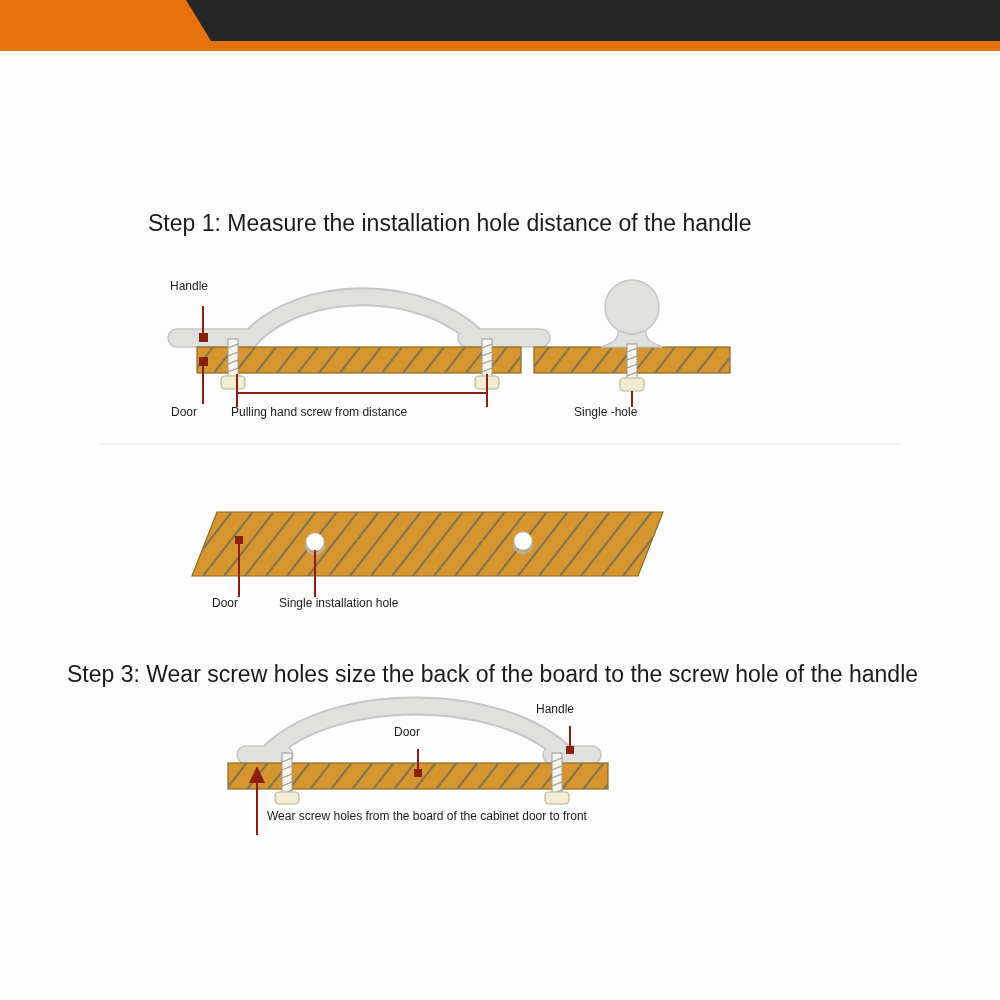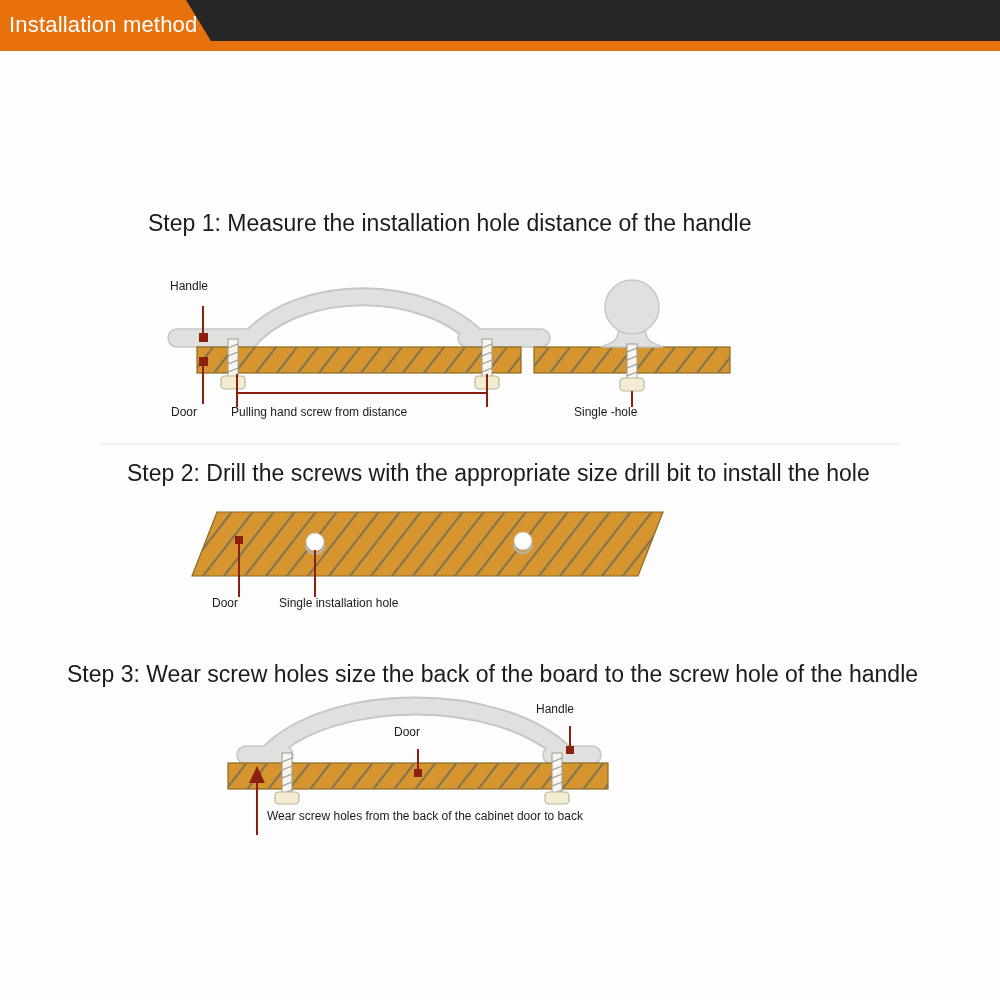--- a/index.html
+++ b/index.html
@@ -41,21 +41,20 @@
   .hole{fill:#ffffff;stroke:#c9c9c9;stroke-width:1}
   .holeshade{fill:none;stroke:var(--hole-shade);stroke-width:2.4}
 </style>
 </head>
 <body>
 
 <div class="page">
 
   <header class="banner">
     <div class="banner-dark"></div>
-    <div class="banner-title">Installation method</div>
   </header>
 
   <div class="heading" style="left:148px;top:210px">Step 1: Measure the installation hole distance of the handle</div>
 
   <svg class="diagram" style="left:150px;top:268px;width:620px;height:145px" viewBox="150 268 620 145" xmlns="http://www.w3.org/2000/svg">
     <defs>
       <pattern id="h1" patternUnits="userSpaceOnUse" width="21" height="27">
         <path class="hatchline" d="M0 27 L21 0 M-21 27 L0 0 M21 27 L42 0"></path>
       </pattern>
     </defs>
@@ -114,21 +113,20 @@
     <line class="red" x1="632" y1="391" x2="632" y2="407"></line>
   </svg>
 
   <div class="lbl" style="left:170px;top:279px">Handle</div>
   <div class="lbl" style="left:171px;top:405px">Door</div>
   <div class="lbl" style="left:231px;top:405px">Pulling hand screw from distance</div>
   <div class="lbl" style="left:574px;top:405px">Single -hole</div>
 
   <div class="divider"></div>
 
-  <div class="heading" style="left:127px;top:460px">Step 2: Drill the screws with the appropriate size drill bit to install the hole</div>
 
   <svg class="diagram" style="left:185px;top:500px;width:490px;height:100px" viewBox="185 500 490 100" xmlns="http://www.w3.org/2000/svg">
     <defs>
       <pattern id="h2" patternUnits="userSpaceOnUse" width="21" height="27">
         <path class="hatchline" d="M0 27 L21 0 M-21 27 L0 0 M21 27 L42 0"></path>
       </pattern>
     </defs>
     <g>
       <polygon class="wood" points="217,512 663,512 638,576 192,576"></polygon>
       <polygon points="217,512 663,512 638,576 192,576" fill="url(#h2)"></polygon>
@@ -192,15 +190,15 @@
       <rect class="redfill" x="566" y="746" width="8" height="8"></rect>
     </g>
     <g>
       <line class="red" x1="257" y1="835" x2="257" y2="780"></line>
       <polygon class="redfill" points="257,766 249,783 265,783"></polygon>
     </g>
   </svg>
 
   <div class="lbl" style="left:394px;top:725px">Door</div>
   <div class="lbl" style="left:536px;top:702px">Handle</div>
-  <div class="lbl" style="left:267px;top:809px">Wear screw holes from the back of the cabinet door to back</div>
+  <div class="lbl" style="left:267px;top:809px">Wear screw holes from the board of the cabinet door to front</div>
 
 </div>
 
 </body></html>

